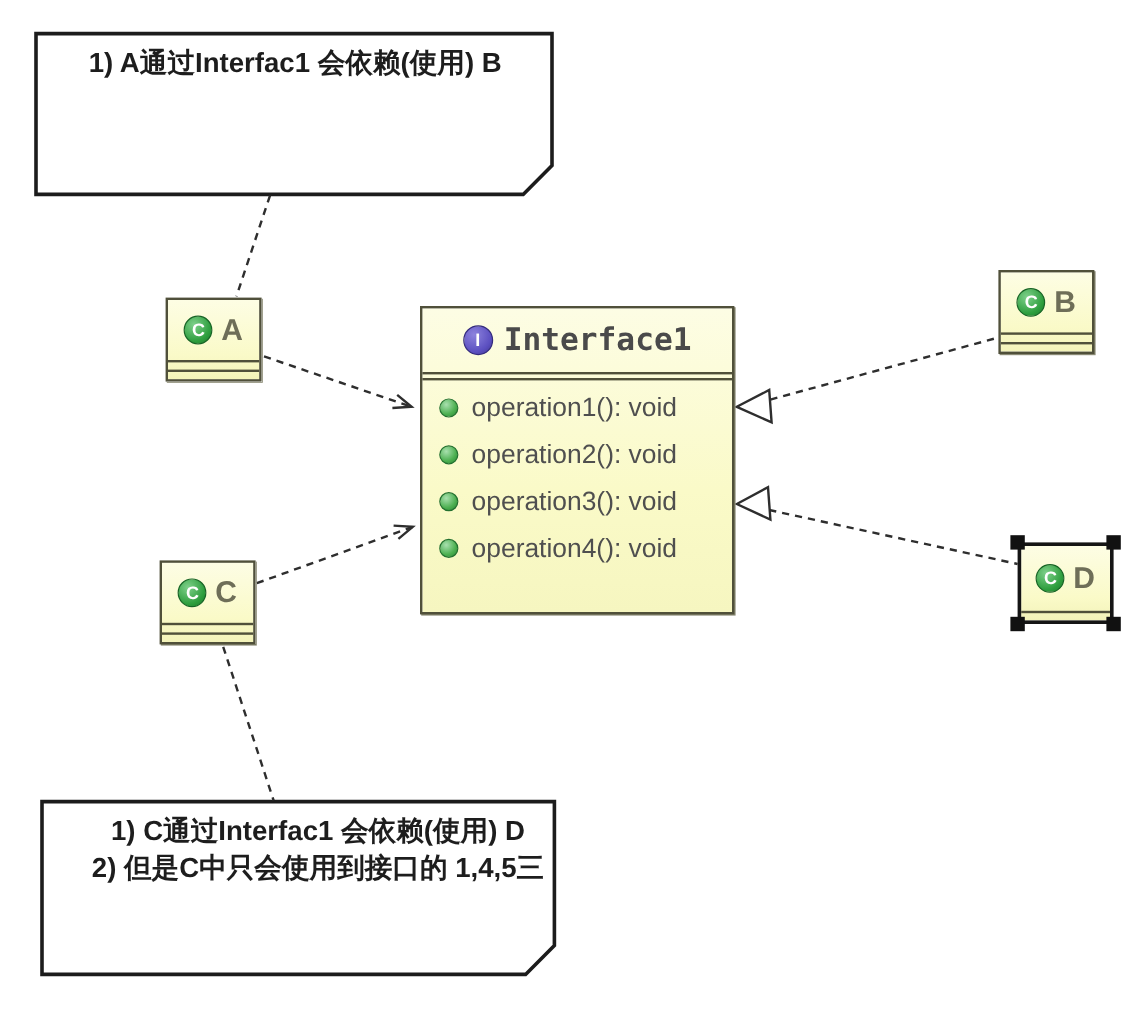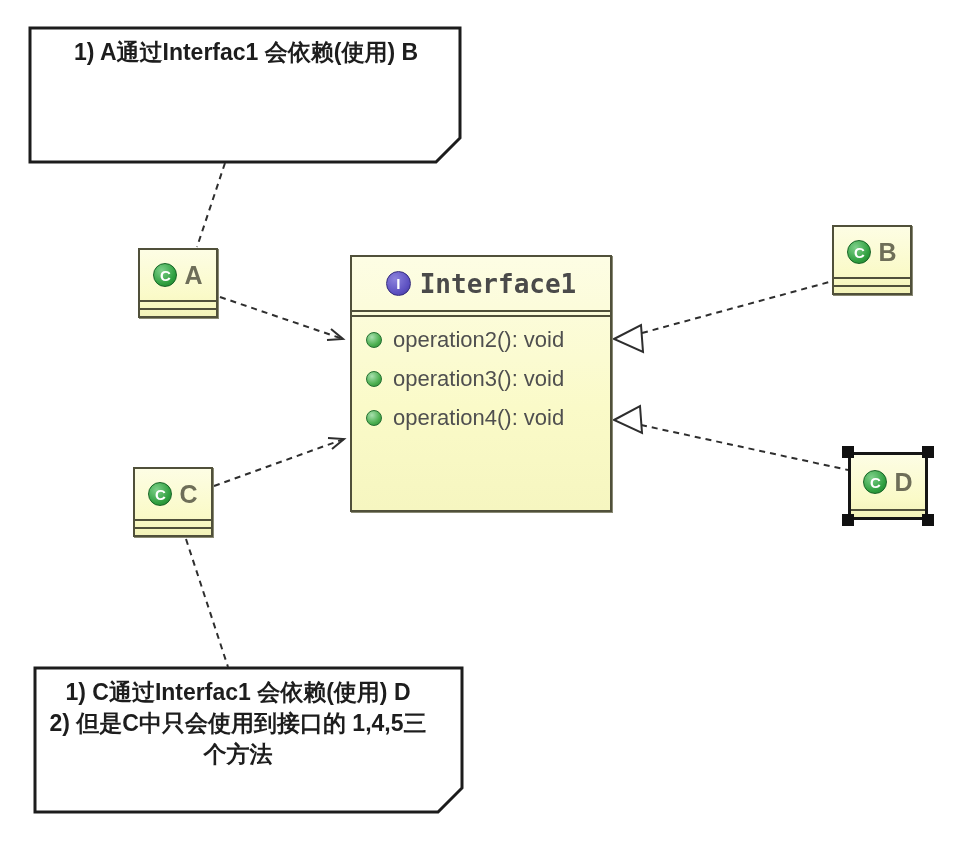--- a/index.html
+++ b/index.html
@@ -186,24 +186,23 @@
     <g>
       <line x1="641" y1="425" x2="848" y2="470" stroke="#2e2e2e" stroke-width="2" stroke-dasharray="6 5"></line>
       <polygon points="614,420 640,406 642,433" fill="#ffffff" stroke="#2e2e2e" stroke-width="2"></polygon>
     </g>
   </svg>
 
   <div class="note-text" style="left:44px; top:37px; width:404px;">
     <div>1) A通过Interfac1 会依赖(使用) B</div>
   </div>
 
-  <div class="note-text" style="left:36px; top:677px; width:404px;">
+  <div class="note-text" style="left:63px; top:677px; width:404px;">
     <div>1) C通过Interfac1 会依赖(使用) D</div>
     <div>2) 但是C中只会使用到接口的 1,4,5三</div>
-    <div>个方法</div>
   </div>
 
   <div class="uml-class" style="left:138px; top:248px;">
     <div class="cls-name">
       <span class="cls-icon">C</span>
       <span class="cls-label">A</span>
     </div>
     <div class="cls-strip"></div>
     <div class="cls-strip"></div>
   </div>
@@ -240,20 +239,24 @@
 
   <div class="uml-interface">
     <div class="if-header">
       <span class="if-icon">I</span>
       <span class="if-title">Interface1</span>
     </div>
     <div class="if-divider"></div>
     <ul class="ops">
       <li>
         <span class="op-icon"></span>
+        <span class="op-text">operation1(): void</span>
+      </li>
+      <li>
+        <span class="op-icon"></span>
         <span class="op-text">operation2(): void</span>
       </li>
       <li>
         <span class="op-icon"></span>
         <span class="op-text">operation3(): void</span>
       </li>
       <li>
         <span class="op-icon"></span>
         <span class="op-text">operation4(): void</span>
       </li>

